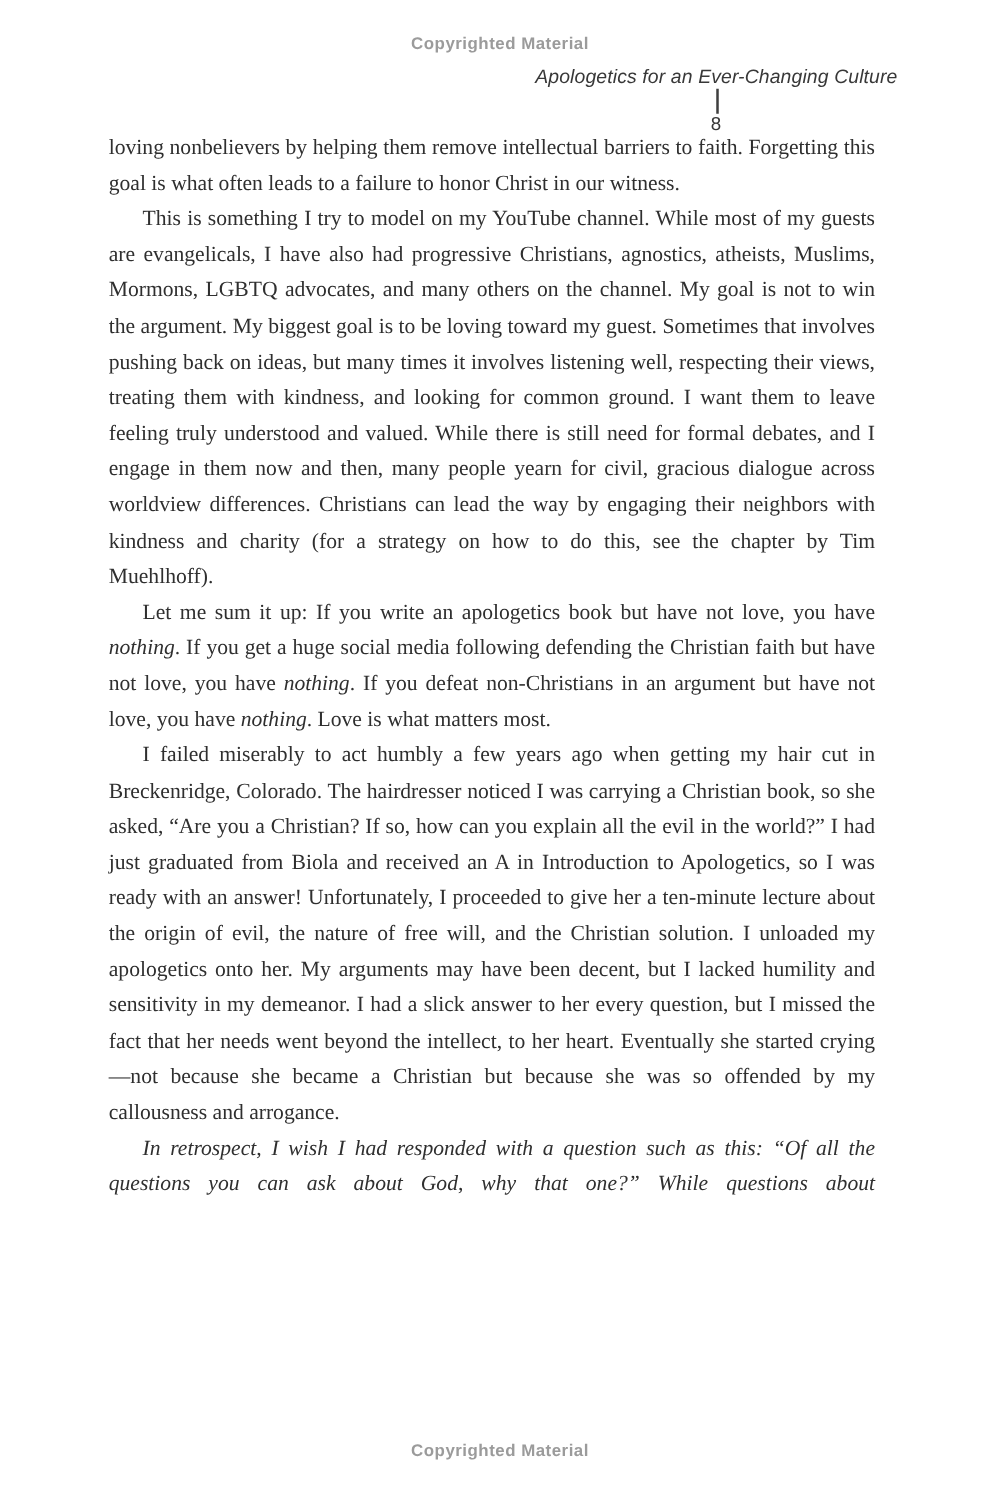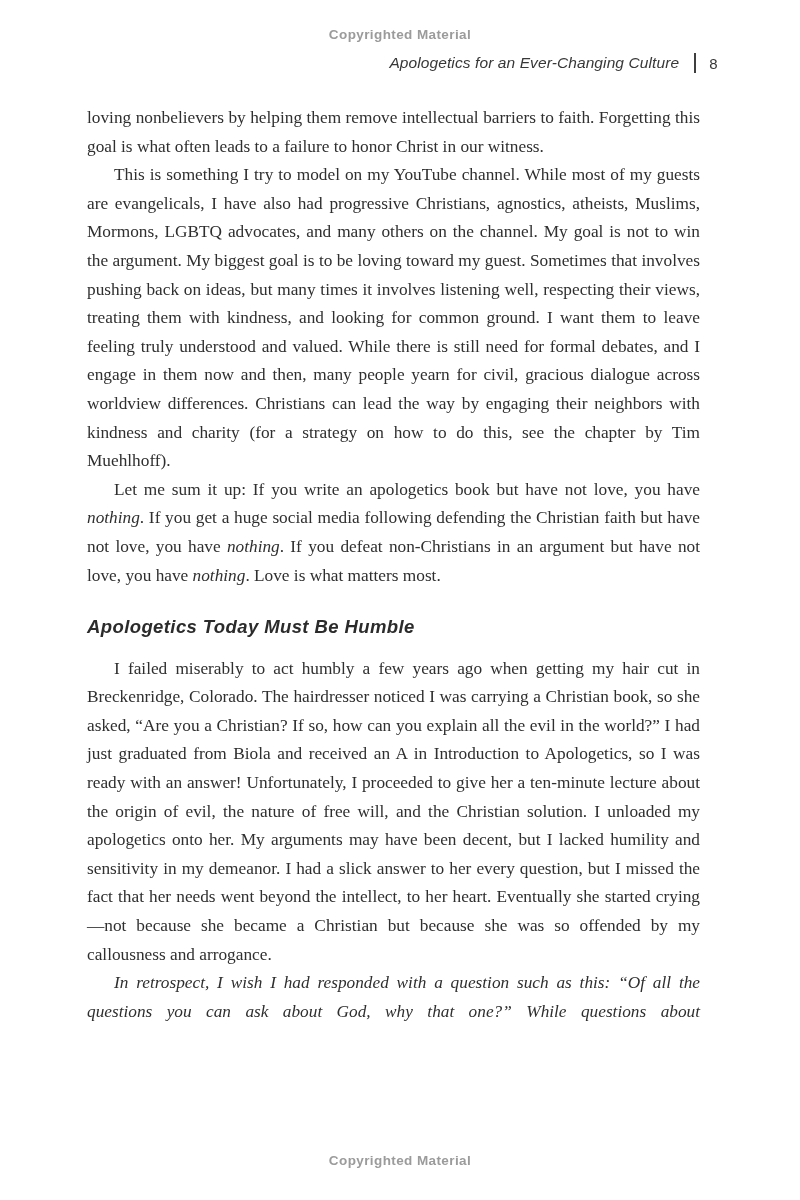--- a/index.html
+++ b/index.html
@@ -25,20 +25,21 @@
   .copyright-top { top: 27px; }
   .copyright-bottom { top: 1153px; }
   .running-head {
     position: absolute;
     top: 53px;
     right: 82px;
     display: flex;
     align-items: center;
     font-family: "Liberation Sans", sans-serif;
     color: #383838;
+    flex-direction: column;
   }
   .running-head .rh-title {
     font-style: italic;
     font-size: 15.5px;
     letter-spacing: 0.1px;
   }
   .running-head .rh-sep {
     display: inline-block;
     width: 2px;
     height: 20px;
@@ -84,20 +85,19 @@
   <div class="running-head">
     <span class="rh-title">Apologetics for an Ever-Changing Culture</span>
     <span class="rh-sep"></span>
     <span class="rh-page">8</span>
   </div>
 
   <main class="body-block">
       <p><span>loving nonbelievers by helping them remove intellectual barriers to faith. Forgetting this goal is what often leads to a failure to honor Christ in our witness.</span></p>
       <p class="indent"><span>This is something I try to model on my YouTube channel. While most of my guests are evangelicals, I have also had progressive Christians, agnostics, atheists, Muslims, Mormons, LGBTQ advocates, and many others on the channel. My goal is not to win the argument. My biggest goal is to be loving toward my guest. Sometimes that involves pushing back on ideas, but many times it involves listening well, respecting their views, treating them with kindness, and looking for common ground. I want them to leave feeling truly understood and valued. While there is still need for formal debates, and I engage in them now and then, many people yearn for civil, gracious dialogue across worldview differences. Christians can lead the way by engaging their neighbors with kindness and charity (for a strategy on how to do this, see the chapter by Tim Muehlhoff).</span></p>
       <p class="indent"><span>Let me sum it up: If you write an apologetics book but have not love, you have </span><em>nothing</em><span>. If you get a huge social media following defending the Christian faith but have not love, you have </span><em>nothing</em><span>. If you defeat non-Christians in an argument but have not love, you have </span><em>nothing</em><span>. Love is what matters most.</span></p>
-      <h2>Apologetics Today Must Be Humble</h2>
       <p class="indent"><span>I failed miserably to act humbly a few years ago when getting my hair cut in Breckenridge, Colorado. The hairdresser noticed I was carrying a Christian book, so she asked, “Are you a Christian? If so, how can you explain all the evil in the world?” I had just graduated from Biola and received an A in Introduction to Apologetics, so I was ready with an answer! Unfortunately, I proceeded to give her a ten-minute lecture about the origin of evil, the nature of free will, and the Christian solution. I unloaded my apologetics onto her. My arguments may have been decent, but I lacked humility and sensitivity in my demeanor. I had a slick answer to her every question, but I missed the fact that her needs went beyond the intellect, to her heart. Eventually she started crying—not because she became a Christian but because she was so offended by my callousness and arrogance.</span></p>
       <p class="indent cont"><span>In retrospect, I wish I had responded with a question such as this: “Of all the questions you can ask about God, why that one?” While questions about</span></p>
     </main>
 
   <div class="copyright-banner copyright-bottom">Copyrighted Material</div>
 
 </div>
 
 </body></html>

